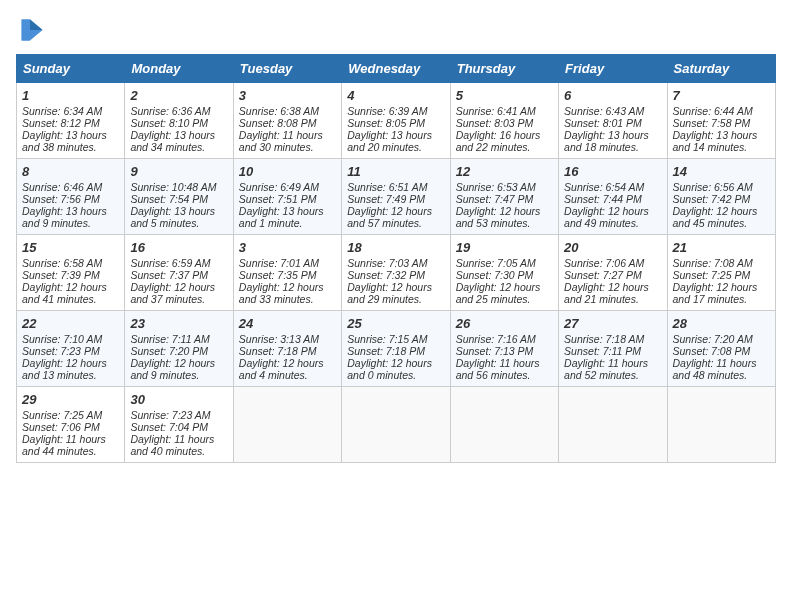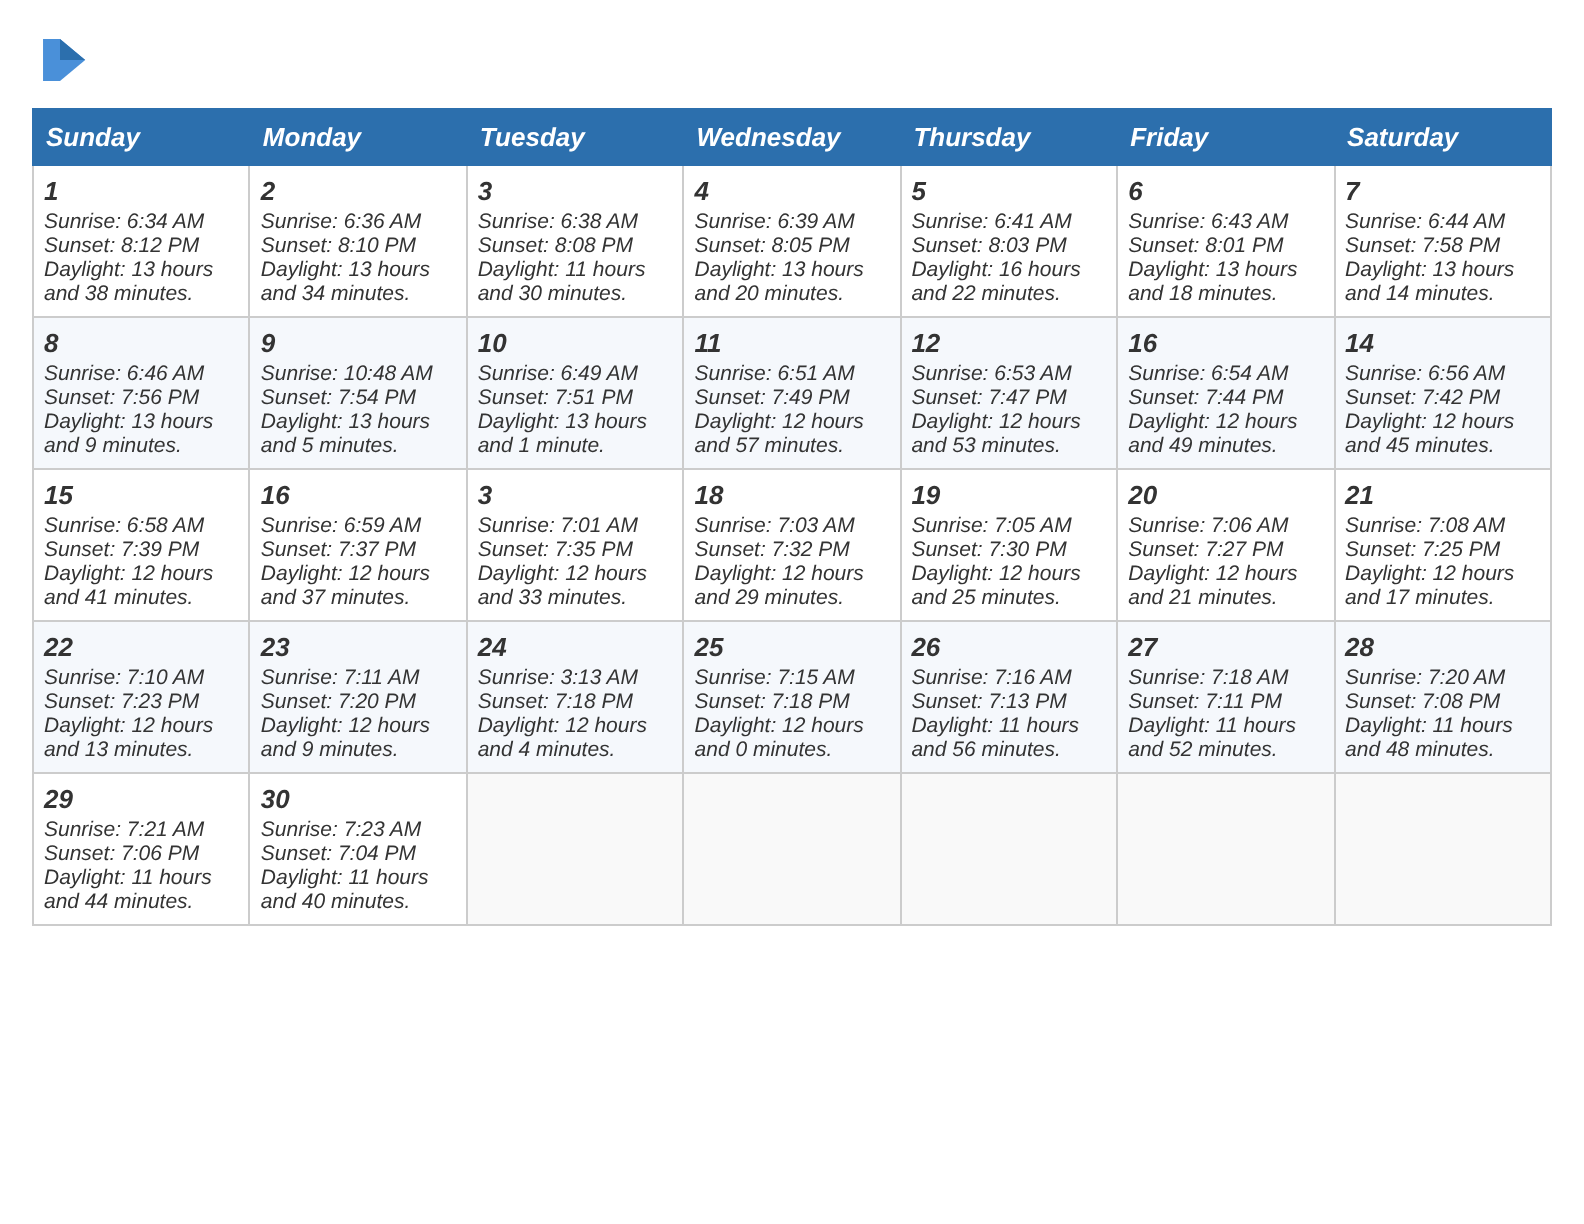--- a/index.html
+++ b/index.html
@@ -296,21 +296,21 @@
         <td>
         <span class="day-num">28</span>
         <span>Sunrise: 7:20 AM</span><br>
         <span>Sunset: 7:08 PM</span><br>
         <span>Daylight: 11 hours and 48 minutes.</span>
       </td>
       </tr>
       <tr class="last-row">
         <td>
         <span class="day-num">29</span>
-        <span>Sunrise: 7:21 AM</span><br>
+        <span>Sunrise: 7:25 AM</span><br>
         <span>Sunset: 7:06 PM</span><br>
         <span>Daylight: 11 hours and 44 minutes.</span>
       </td>
         <td>
         <span class="day-num">30</span>
         <span>Sunrise: 7:23 AM</span><br>
         <span>Sunset: 7:04 PM</span><br>
         <span>Daylight: 11 hours and 40 minutes.</span>
       </td>
         <td class="empty-cell"></td>

